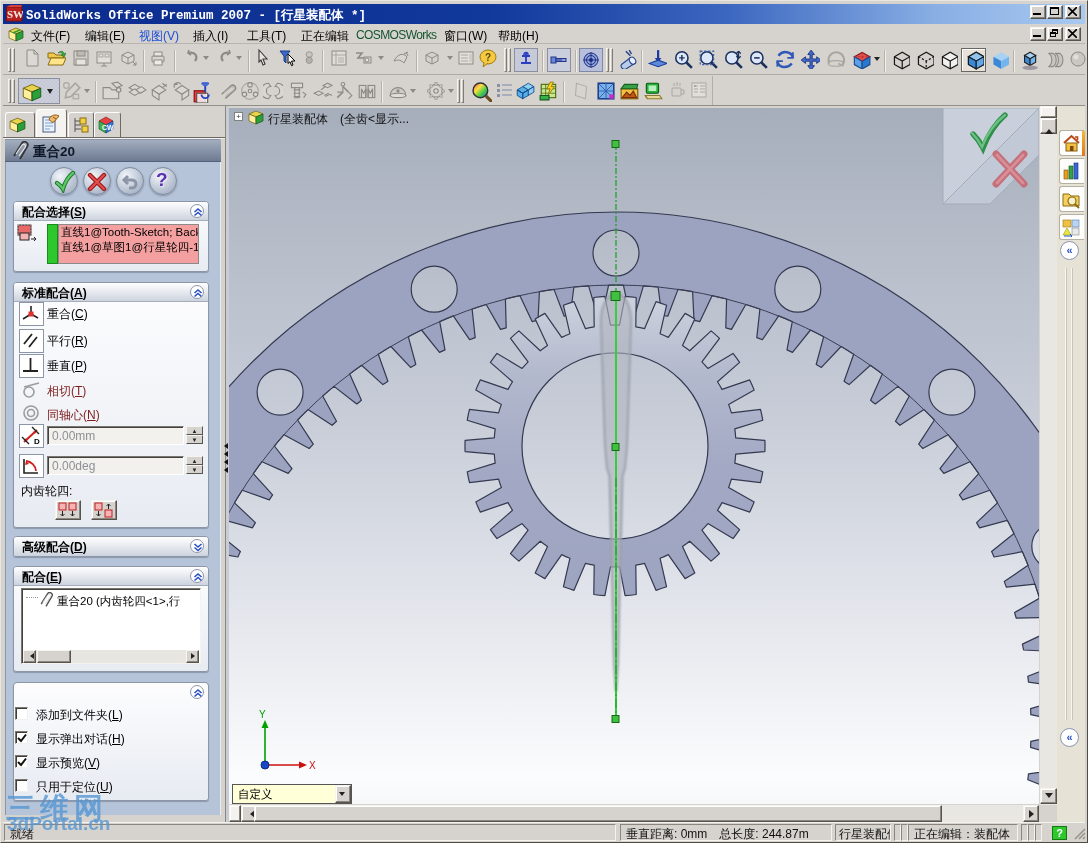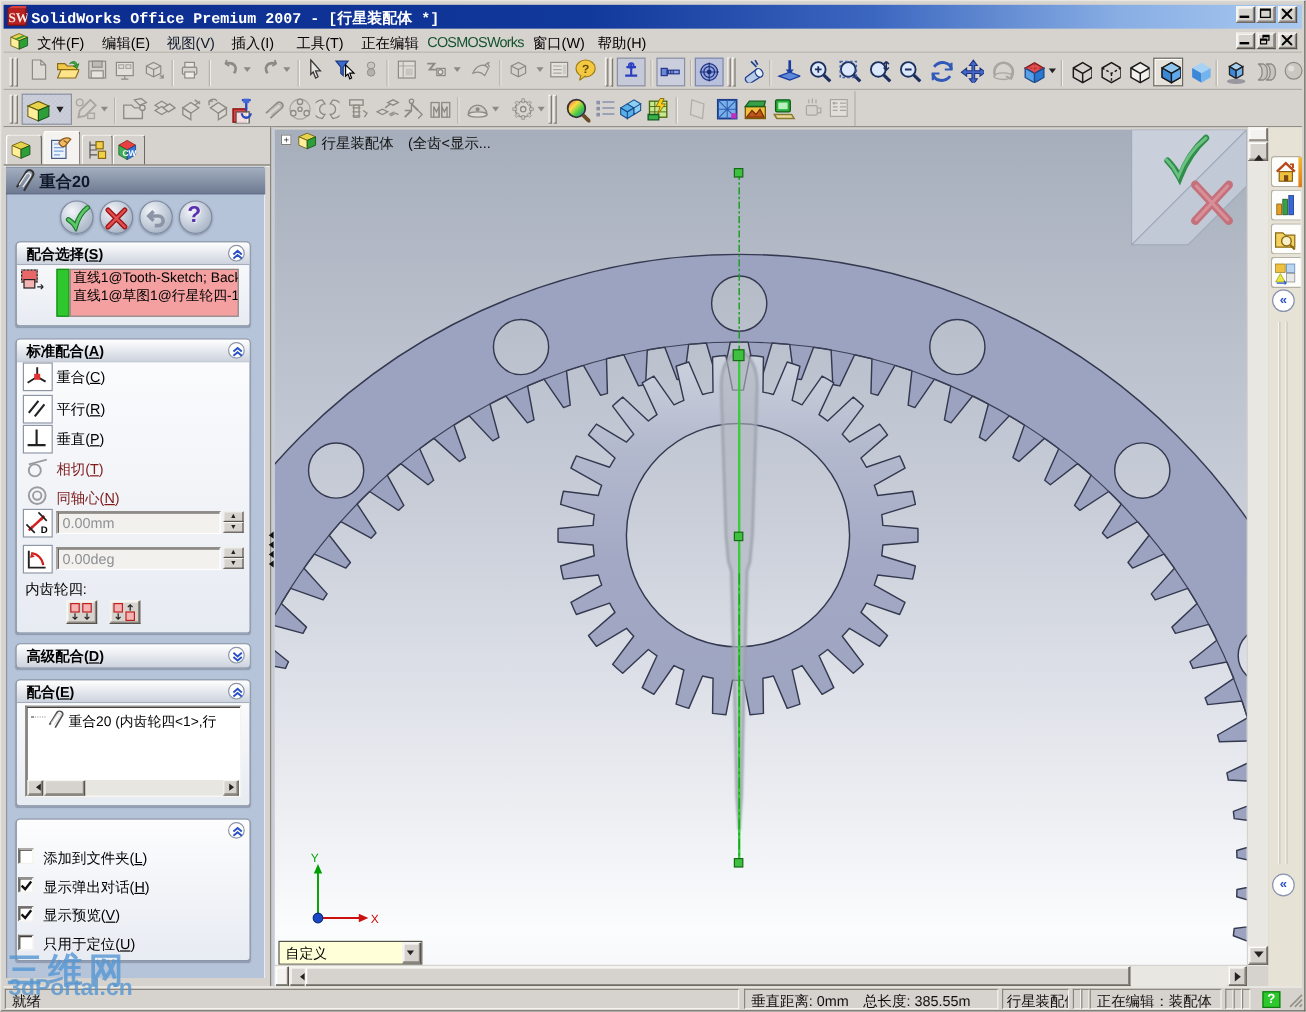--- a/index.html
+++ b/index.html
@@ -41,21 +41,21 @@
   </svg>
 <div class="abs" style="left:3px;top:24px;width:1082px;height:20px;background:#d6d3ce;border-bottom:1px solid #b9b6b0"></div>
 <svg class="abs" style="left:8px;top:26px" width="16" height="16" viewBox="0 0 16 16">
 <polygon points="1,5 8,2 15,5 8,8" fill="#e8d44c" stroke="#6a5c10" stroke-width=".7"></polygon>
 <polygon points="1,5 8,8 8,15 1,12" fill="#ffef9a" stroke="#6a5c10" stroke-width=".7"></polygon>
 <polygon points="15,5 8,8 8,15 15,12" fill="#2e9e38" stroke="#14541c" stroke-width=".7"></polygon>
 <polygon points="4,6.5 11,3.5 13,4.3 6,7.4" fill="#2e9e38"></polygon>
   </svg>
 <div class="abs" style="left:31px;top:28px;font-size:12px;color:#000">文件(F)</div>
 <div class="abs" style="left:85px;top:28px;font-size:12px;color:#000">编辑(E)</div>
-<div class="abs" style="left:139px;top:28px;font-size:12px;color:#0f172a">视图(V)</div>
+<div class="abs" style="left:139px;top:28px;font-size:12px;color:#1d4ed8">视图(V)</div>
 <div class="abs" style="left:193px;top:28px;font-size:12px;color:#000">插入(I)</div>
 <div class="abs" style="left:247px;top:28px;font-size:12px;color:#000">工具(T)</div>
 <div class="abs" style="left:301px;top:28px;font-size:12px;color:#000">正在编辑</div>
 <div class="abs" style="left:356px;top:28px;font-size:12px;color:#14532d"><span style="letter-spacing:-0.6px">COSMOSWorks</span></div>
 <div class="abs" style="left:444px;top:28px;font-size:12px;color:#000">窗口(W)</div>
 <div class="abs" style="left:498px;top:28px;font-size:12px;color:#000">帮助(H)</div>
 <div class="abs btn3d" style="left:1030px;top:27px;width:16px;height:14px"></div>
 <div class="abs btn3d" style="left:1047px;top:27px;width:16px;height:14px"></div>
 <div class="abs btn3d" style="left:1065px;top:27px;width:16px;height:14px"></div>
 <div class="abs" style="left:1033px;top:35px;width:8px;height:2px;background:#000"></div>
@@ -725,21 +725,21 @@
     <rect x="10" y="10" width="7" height="7" fill="#e8e8e8" stroke="#888" stroke-width=".6"></rect>
     <polygon points="5,10 1,17 9,17" fill="#e8e840" stroke="#9a9a18" stroke-width=".6"></polygon>
     <path d="M2,18 h8 m0,0 l-2,-2 m2,2 l-2,2" stroke="#2858c0" fill="none"></path>
   </svg>
 <div class="abs" style="left:1060px;top:241px;width:19px;height:19px;border-radius:50%;background:#fff;border:1px solid #8a94b0;color:#2a50c8;font-weight:bold;font-size:11px;text-align:center;line-height:17px">«</div>
 <div class="abs" style="left:1060px;top:728px;width:19px;height:19px;border-radius:50%;background:#fff;border:1px solid #8a94b0;color:#2a50c8;font-weight:bold;font-size:11px;text-align:center;line-height:17px">«</div>
 <div class="abs" style="left:1065px;top:268px;width:2px;height:452px;background:#c8c4b8;border-left:1px solid #f8f6f0"></div>
 <div class="abs" style="left:1071px;top:268px;width:2px;height:452px;background:#c8c4b8;border-left:1px solid #f8f6f0"></div>
 <div class="abs" style="left:3px;top:822px;width:1082px;height:19px;background:#d6d3ce;border-top:1px solid #f4f2ed"></div>
 <div class="statf" style="left:4px;width:612px">就绪</div>
-<div class="statf" style="left:620px;width:212px">垂直距离: 0mm　总长度: 385.55m</div>
+<div class="statf" style="left:620px;width:212px">垂直距离: 0mm　总长度: 244.87m</div>
 <div class="statf" style="left:835px;width:56px;padding-left:3px">行星装配体</div>
 <div class="statf" style="left:894px;width:4px"></div>
 <div class="statf" style="left:901px;width:4px"></div>
 <div class="statf" style="left:908px;width:110px">正在编辑：装配体</div>
 <div class="statf" style="left:1021px;width:4px"></div>
 <div class="statf" style="left:1028px;width:4px"></div>
 <div class="statf" style="left:1035px;width:4px"></div>
 <div class="abs" style="left:1052px;top:826px;width:15px;height:14px;background:#2ec82e;border:1px solid #117a11;color:#fff;font-weight:bold;font-size:11px;text-align:center;line-height:13px">?</div>
 <svg class="abs" style="left:1074px;top:828px" width="12" height="12">
     <path d="M11,1 L1,11 M11,5 L5,11 M11,9 L9,11" stroke="#979389" stroke-width="1.5"></path>

